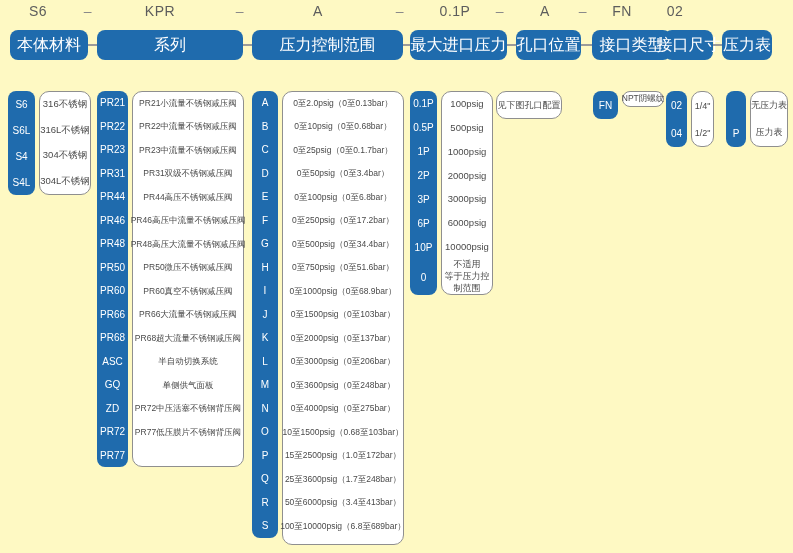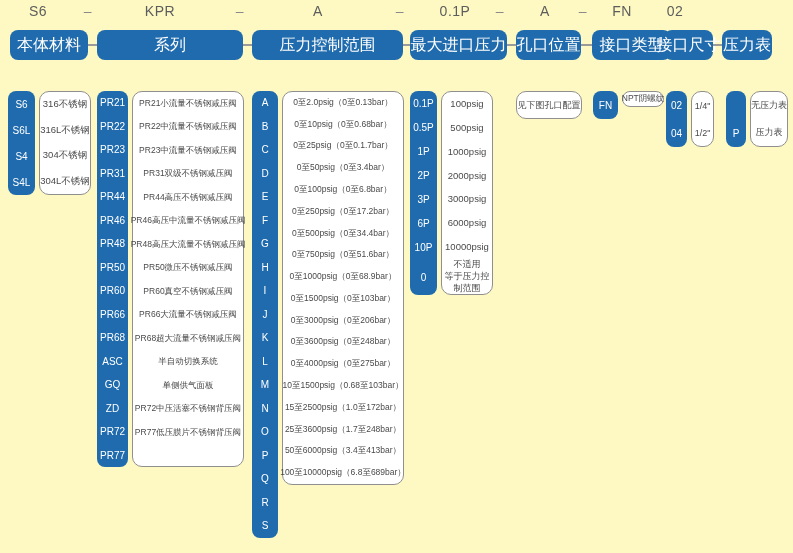--- a/index.html
+++ b/index.html
@@ -23,27 +23,27 @@
   
   .col{position:absolute;top:91px;display:flex;gap:4px;align-items:flex-start;}
   .pill{background:#1f6bad;border-radius:8px;display:flex;flex-direction:column;}
   .wbox{background:#fff;border:1px solid #8f8f8f;border-radius:10px;display:flex;flex-direction:column;box-sizing:border-box;}
   .code-cell{color:#fff;font-size:10px;display:flex;align-items:center;justify-content:center;white-space:nowrap;}
   .val-cell{color:#4a4a4a;display:flex;align-items:center;justify-content:center;white-space:nowrap;font-size:9.5px;text-align:center;}
   .c1{left:8px}  .c1 .pill{width:27px;height:104px} .c1 .wbox{width:52px;height:104px}
   .c1 .code-cell,.c1 .val-cell{height:26px}
   .c2{left:97px} .c2 .pill{width:31px;height:376px} .c2 .wbox{width:112px;height:376px}
   .c2 .code-cell,.c2 .val-cell{height:23.5px} .c2 .val-cell{font-size:8.5px}
-  .c3{left:252px}.c3 .pill{width:26px;height:447px} .c3 .wbox{width:122px;height:394px}
+  .c3{left:252px}.c3 .pill{width:26px;height:447px} .c3 .wbox{width:122px;height:454px}
   .c3 .code-cell,.c3 .val-cell{height:23.5px} .c3 .val-cell{font-size:8.5px}
   .c4{left:410px}.c4 .pill{width:27px;height:204px} .c4 .wbox{width:52px;height:204px}
   .c4 .code-cell,.c4 .val-cell{height:24px}
   .c4 .code-cell:last-child{height:36px}
   .c4 .val-cell:last-child{height:36px;white-space:pre-line;font-size:9px;line-height:1.35;text-align:center;}
-  .c5{left:516px}.c5 .wbox{width:66px;height:28px} .c5 .val-cell{height:26px;font-size:9px}
+  .c5{left:496px}.c5 .wbox{width:66px;height:28px} .c5 .val-cell{height:26px;font-size:9px}
   .c6{left:593px}.c6 .pill{width:25px;height:28px} .c6 .wbox{width:42px;height:16px}
   .c6 .code-cell{height:28px} .c6 .val-cell{height:26px;font-size:8.5px}
   .c7{left:666px}.c7 .pill{width:21px;height:56px} .c7 .wbox{width:23px;height:56px}
   .c7 .code-cell,.c7 .val-cell{height:28px} .c7 .val-cell{font-size:9px}
   .c8{left:726px}.c8 .pill{width:20px;height:56px} .c8 .wbox{width:38px;height:56px}
   .c8 .code-cell,.c8 .val-cell{height:28px} .c8 .val-cell{font-size:9px}
 </style>
 </head>
 <body>
 
@@ -158,20 +158,21 @@
         <div class="val-cell">0至2.0psig（0至0.13bar）</div>
         <div class="val-cell">0至10psig（0至0.68bar）</div>
         <div class="val-cell">0至25psig（0至0.1.7bar）</div>
         <div class="val-cell">0至50psig（0至3.4bar）</div>
         <div class="val-cell">0至100psig（0至6.8bar）</div>
         <div class="val-cell">0至250psig（0至17.2bar）</div>
         <div class="val-cell">0至500psig（0至34.4bar）</div>
         <div class="val-cell">0至750psig（0至51.6bar）</div>
         <div class="val-cell">0至1000psig（0至68.9bar）</div>
         <div class="val-cell">0至1500psig（0至103bar）</div>
+        <div class="val-cell">0至2000psig（0至137bar）</div>
         <div class="val-cell">0至3000psig（0至206bar）</div>
         <div class="val-cell">0至3600psig（0至248bar）</div>
         <div class="val-cell">0至4000psig（0至275bar）</div>
         <div class="val-cell">10至1500psig（0.68至103bar）</div>
         <div class="val-cell">15至2500psig（1.0至172bar）</div>
         <div class="val-cell">25至3600psig（1.7至248bar）</div>
         <div class="val-cell">50至6000psig（3.4至413bar）</div>
         <div class="val-cell">100至10000psig（6.8至689bar）</div>
       </div>
   </div>

